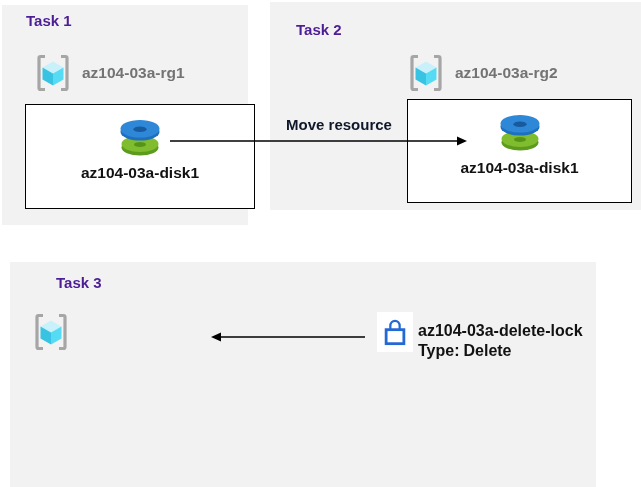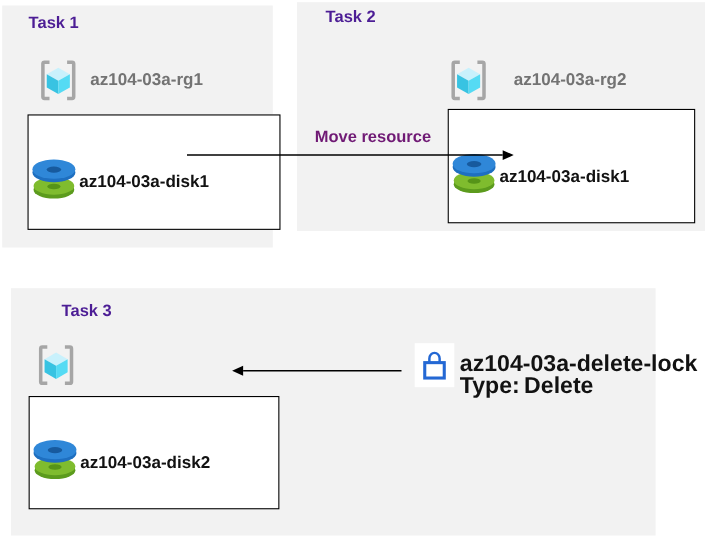--- a/index.html
+++ b/index.html
@@ -3,29 +3,29 @@
 <meta charset="utf-8">
 <style>
   html,body{margin:0;padding:0;}
   body{font-family:"Liberation Sans", sans-serif; background:#ffffff;}
   #canvas{position:relative; width:641px; height:487px; background:#ffffff; overflow:hidden;}
   .panel{position:absolute; background:#f2f2f2;}
   .task-title{position:absolute; font-weight:bold; font-size:15px; color:#4c1d95; white-space:nowrap;}
   .rg-icon{position:absolute; width:40px; height:40px;}
   .rg-label{position:absolute; font-weight:bold; font-size:15.5px; color:#737373; white-space:nowrap;}
   .res-box{position:absolute; background:#ffffff; border:1.5px solid #000000; box-sizing:border-box;
-           display:flex; align-items:center; padding-top:13px;}
+           display:flex; flex-direction:column; align-items:center; padding-top:13px;}
   .disk-icon{width:46px; height:40px;}
   .res-label{font-weight:bold; font-size:15.5px; color:#121212; margin-top:6px; white-space:nowrap;}
   .arrow-overlay{position:absolute; left:0; top:0; width:641px; height:487px; pointer-events:none;}
   .move-label{position:absolute; left:272px; top:116px; width:134px; text-align:center;
-              font-weight:bold; font-size:15px; color:#701a75; white-space:nowrap;}
+              font-weight:bold; font-size:15px; color:#0f172a; white-space:nowrap;}
   .lock-box{position:absolute; width:36px; height:40px; background:#ffffff;
             display:flex; align-items:center; justify-content:center;}
-  .lock-text{position:absolute; font-size:21px; color:#121212; line-height:20px; white-space:nowrap;}
+  .lock-text{position:absolute; font-size:16px; color:#121212; line-height:20px; white-space:nowrap;}
   .lock-name{font-weight:bold;}
   .lock-type-label{font-weight:bold;margin-top:48px;}
   .lock-type-value{font-weight:bold; margin-left:4px;}
 </style>
 </head>
 <body>
 
 <div id="canvas">
 
   <div class="panel" style="left:2px; top:5px; width:246px; height:220px;">
@@ -51,32 +51,32 @@
           <ellipse cx="23" cy="13.8" rx="19.5" ry="8.8" fill="#1e6fc0"></ellipse>
           <ellipse cx="23" cy="10.8" rx="19.5" ry="8.8" fill="#2f87d8"></ellipse>
           <ellipse cx="23" cy="11.2" rx="6.6" ry="2.8" fill="#175a9e"></ellipse>
         </svg>
       </span>
       <div class="res-label">az104-03a-disk1</div>
     </div>
   </div>
 
   <div class="panel" style="left:270px; top:2px; width:371px; height:208px;">
-    <div class="task-title" style="left:26px; top:5px;">Task 2</div>
+    <div class="task-title" style="left:26px; top:19px;">Task 2</div>
 
     <span class="rg-icon" style="left:136px; top:51px;">
       <svg viewBox="0 0 40 40" width="40" height="40">
         <path d="M12 3.5 H7.5 Q6 3.5 6 5 V35 Q6 36.5 7.5 36.5 H12" fill="none" stroke="#a6a6a6" stroke-width="3.2"></path>
         <path d="M28 3.5 H32.5 Q34 3.5 34 5 V35 Q34 36.5 32.5 36.5 H28" fill="none" stroke="#a6a6a6" stroke-width="3.2"></path>
         <polygon points="20,8.5 30.5,14.5 20,20.5 9.5,14.5" fill="#c9f1fc"></polygon>
         <polygon points="9.5,14.5 20,20.5 20,32.5 9.5,26.5" fill="#38c3e2"></polygon>
         <polygon points="30.5,14.5 30.5,26.5 20,32.5 20,20.5" fill="#55dbf4"></polygon>
       </svg>
     </span>
-    <div class="rg-label" style="left:185px; top:62px;margin-left:12px;">az104-03a-rg2</div>
+    <div class="rg-label" style="left:185px; top:62px;">az104-03a-rg2</div>
 
     <div class="res-box" style="left:137px; top:97px; width:225px; height:104px;">
       <span class="disk-icon">
         <svg viewBox="0 0 46 40" width="46" height="40">
           <ellipse cx="23" cy="29.5" rx="18.5" ry="8" fill="#5c9b1d"></ellipse>
           <ellipse cx="23" cy="26" rx="18.5" ry="8" fill="#7fbc2e"></ellipse>
           <ellipse cx="23" cy="26.5" rx="6" ry="2.5" fill="#569418"></ellipse>
           <ellipse cx="23" cy="13.8" rx="19.5" ry="8.8" fill="#1e6fc0"></ellipse>
           <ellipse cx="23" cy="10.8" rx="19.5" ry="8.8" fill="#2f87d8"></ellipse>
           <ellipse cx="23" cy="11.2" rx="6.6" ry="2.8" fill="#175a9e"></ellipse>
@@ -92,33 +92,20 @@
     <span class="rg-icon" style="left:21px; top:50px;">
       <svg viewBox="0 0 40 40" width="40" height="40">
         <path d="M12 3.5 H7.5 Q6 3.5 6 5 V35 Q6 36.5 7.5 36.5 H12" fill="none" stroke="#a6a6a6" stroke-width="3.2"></path>
         <path d="M28 3.5 H32.5 Q34 3.5 34 5 V35 Q34 36.5 32.5 36.5 H28" fill="none" stroke="#a6a6a6" stroke-width="3.2"></path>
         <polygon points="20,8.5 30.5,14.5 20,20.5 9.5,14.5" fill="#c9f1fc"></polygon>
         <polygon points="9.5,14.5 20,20.5 20,32.5 9.5,26.5" fill="#38c3e2"></polygon>
         <polygon points="30.5,14.5 30.5,26.5 20,32.5 20,20.5" fill="#55dbf4"></polygon>
       </svg>
     </span>
 
-    <div class="res-box" style="left:16px; top:98px; width:228px; height:103px;">
-      <span class="disk-icon">
-        <svg viewBox="0 0 46 40" width="46" height="40">
-          <ellipse cx="23" cy="29.5" rx="18.5" ry="8" fill="#5c9b1d"></ellipse>
-          <ellipse cx="23" cy="26" rx="18.5" ry="8" fill="#7fbc2e"></ellipse>
-          <ellipse cx="23" cy="26.5" rx="6" ry="2.5" fill="#569418"></ellipse>
-          <ellipse cx="23" cy="13.8" rx="19.5" ry="8.8" fill="#1e6fc0"></ellipse>
-          <ellipse cx="23" cy="10.8" rx="19.5" ry="8.8" fill="#2f87d8"></ellipse>
-          <ellipse cx="23" cy="11.2" rx="6.6" ry="2.8" fill="#175a9e"></ellipse>
-        </svg>
-      </span>
-      <div class="res-label">az104-03a-disk2</div>
-    </div>
 
     <div class="lock-box" style="left:367px; top:50px;">
       <svg viewBox="0 0 30 34" width="28" height="32">
         <path d="M10 15 V10.5 A5 5.5 0 0 1 20 10.5 V15" fill="none" stroke="#2468d4" stroke-width="2.4"></path>
         <rect x="5.5" y="14.5" width="19" height="15" fill="#ffffff" stroke="#2468d4" stroke-width="3"></rect>
       </svg>
     </div>
     <div class="lock-text" style="left:408px; top:59px;">
       <div class="lock-name">az104-03a-delete-lock</div>
       <div><span class="lock-type-label">Type:</span><span class="lock-type-value">Delete</span></div>

